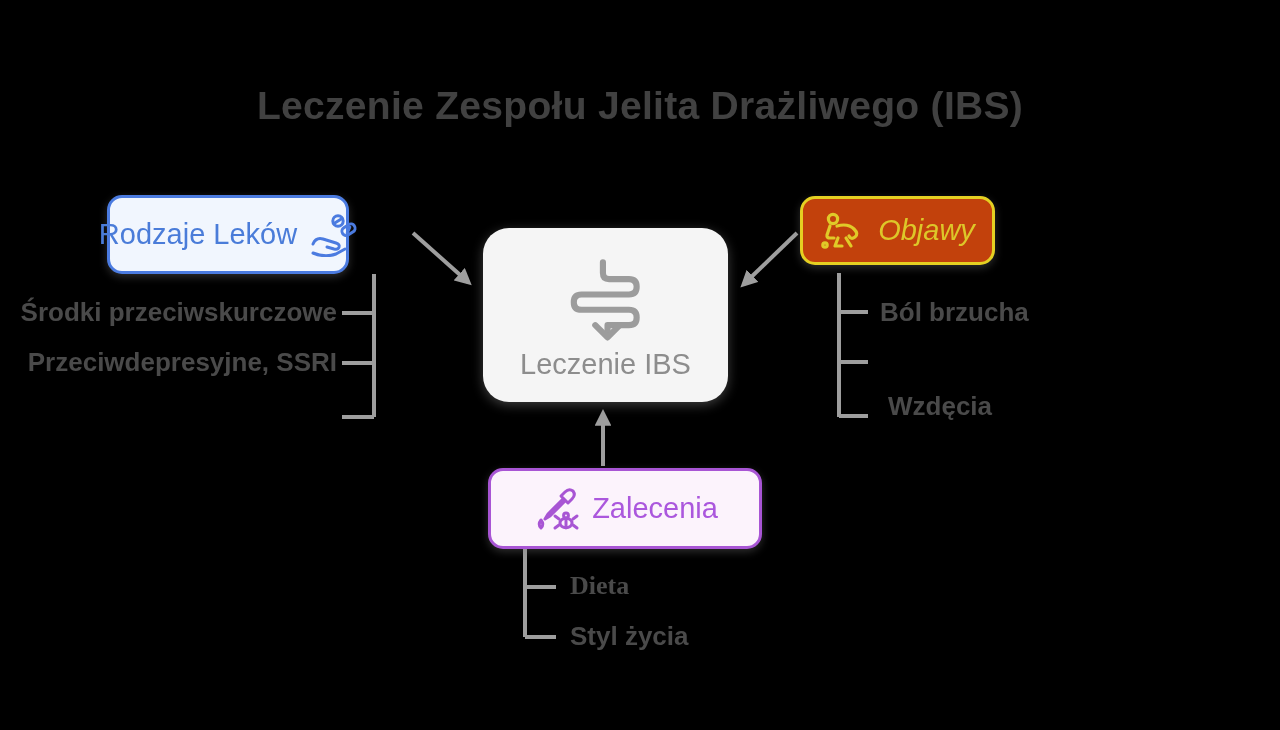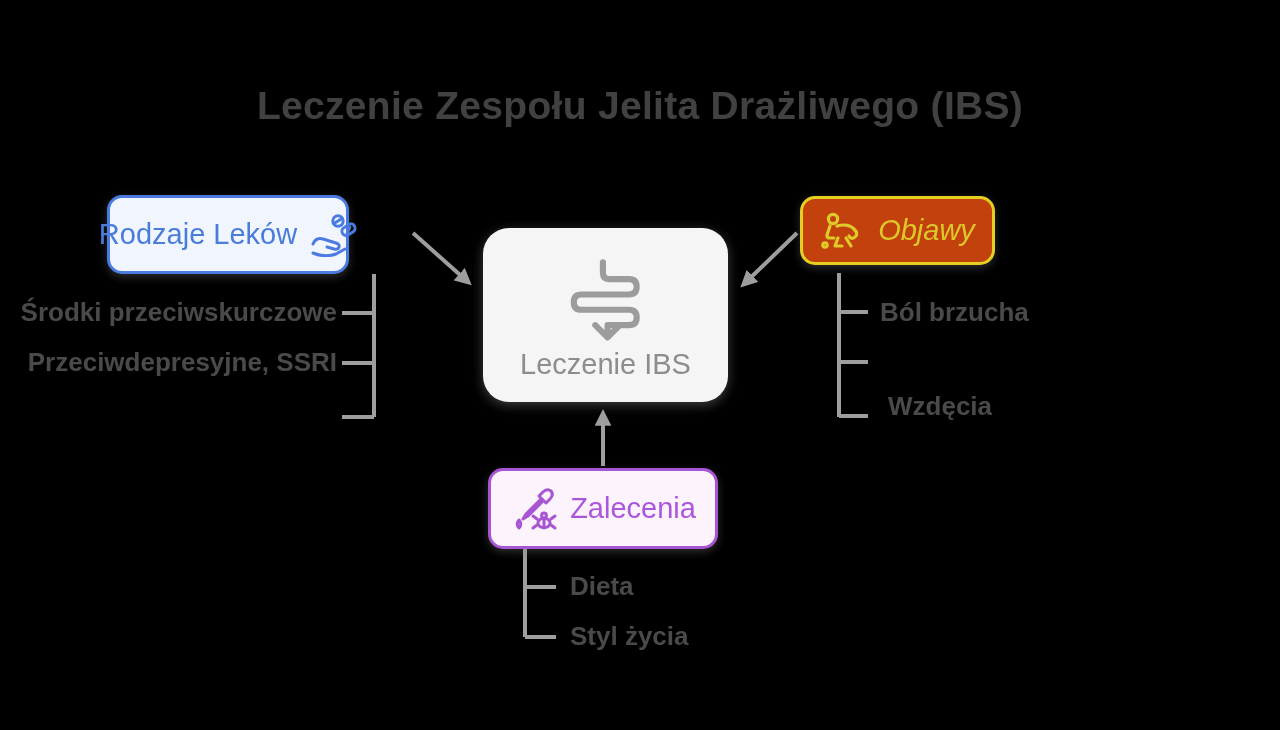--- a/index.html
+++ b/index.html
@@ -21,21 +21,21 @@
   .node .label{font-size:29px;font-weight:500;white-space:nowrap;}
 
   .node-blue{left:107px;top:195px;width:242px;height:79px;
     background:#f1f6fe;border-color:#4b7be0;}
   .node-blue .label{color:#4a7cd9;}
 
   .node-yellow{left:800px;top:196px;width:195px;height:69px;
     background:#c2410c;border-color:#e5d022;font-style:italic;}
   .node-yellow .label{color:#ddc729;}
 
-  .node-purple{left:488px;top:468px;width:230px;height:81px;
+  .node-purple{left:488px;top:468px;width:274px;height:81px;
     background:#fcf3fc;border-color:#a855d4;}
   .node-purple .label{color:#ab57dd;}
 
   .node-center{
     position:absolute;left:483px;top:228px;width:245px;height:174px;
     background:#f5f5f5;border-radius:26px;display:flex;flex-direction:column;
     align-items:center;justify-content:center;gap:6px;
     box-shadow:0 3px 12px rgba(140,140,140,.45);
   }
   .node-center .label{font-size:29px;color:#8d8d8d;font-weight:400;}
@@ -131,16 +131,16 @@
     </span>
     <span class="label">Zalecenia</span>
   </div>
 
   <div class="item right-align" style="right:943px;top:347px;">Przeciwdepresyjne, SSRI</div>
   <div class="item right-align" style="right:943px;top:297px;">Środki przeciwskurczowe</div>
 
   <div class="item" style="left:880px;top:297px;text-align:right;">Ból brzucha</div>
   <div class="item" style="left:880px;top:391px;margin-left:8px;">Wzdęcia</div>
 
-  <div class="item" style="left:570px;top:571px;">Dieta</div>
+  <div class="item" style="left:570px;top:571px;font-family:Liberation Serif, serif;">Dieta</div>
   <div class="item" style="left:570px;top:621px;text-align:right;">Styl życia</div>
 
 </div>
 
 </body></html>

